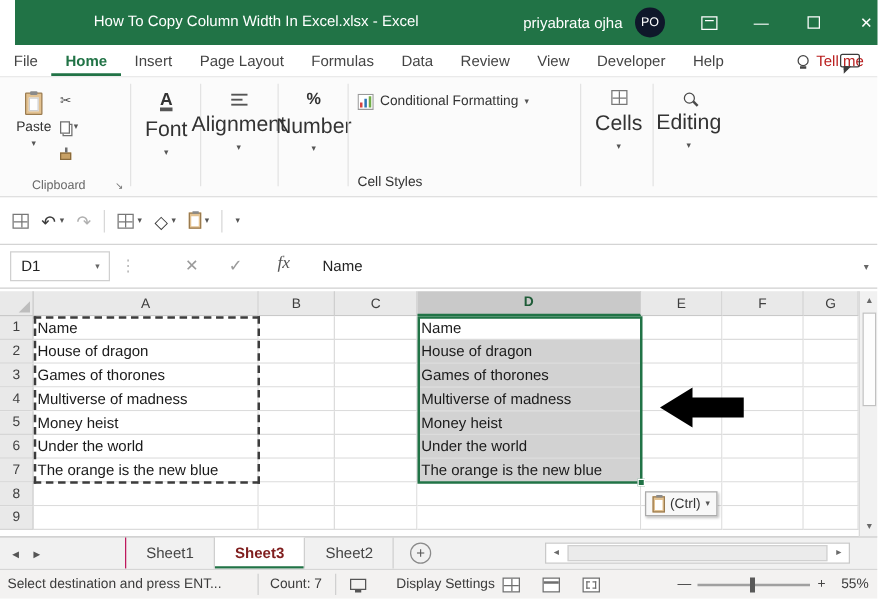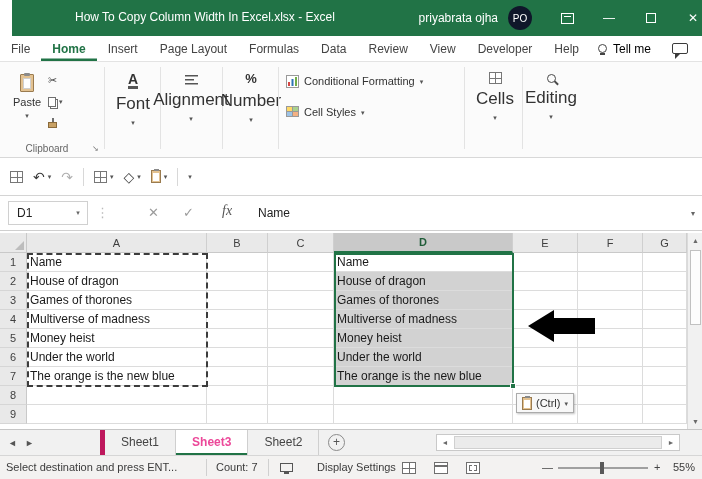--- a/index.html
+++ b/index.html
@@ -12,25 +12,25 @@
   #title { position:absolute; left:63px; top:10px; font-size:12px; color:#fff; white-space:nowrap; }
   #tb-right { position:absolute; right:0; top:0; height:36px; display:flex; align-items:center; }
   #user-name { font-size:12px; color:#fff; margin-right:10px; }
   #avatar { width:24px; height:24px; border-radius:50%; background:#0f172a; color:#fff; font-size:10px; display:flex; align-items:center; justify-content:center; margin-right:14px; }
   .tb-btn { width:42px; height:36px; display:flex; align-items:center; justify-content:center; color:#fff; font-size:12px; }
   .ribbon-opts { width:13px; height:11px; border:1px solid #fff; position:relative; }
   .ribbon-opts:before { content:""; position:absolute; left:2px; right:2px; top:2px; border-top:1px solid #fff; }
   .restore-box { width:10px; height:10px; border:1px solid #fff; }
 
   
-  #tabrow { position:absolute; top:36px; left:0; width:702px; height:26px; background:#fff; border-bottom:1px solid #e3e3e3; display:flex; align-items:stretch; }
+  #tabrow { position:absolute; top:36px; left:0; width:702px; height:26px; background:#fff; border-bottom:1px solid #e3e3e3; display:flex; align-items:stretch;gap:40px; }
   #ribbon-tabs { display:flex; }
   .rtab { padding:0 11px; line-height:26px; font-size:12px; color:#444; white-space:nowrap; }
   .rtab.active { color:#217346; font-weight:bold; box-shadow:inset 0 -2.5px 0 #217346; }
-  #tellme { display:flex; align-items:center; margin-left:8px; color:#000000; }
+  #tellme { display:flex; align-items:center; margin-left:8px; color:#b91c1c; }
   .bulb { width:9px; height:9px; border:1.2px solid #444; border-radius:50%; position:relative; display:inline-block; margin-right:6px; }
   .bulb:after { content:""; position:absolute; left:1px; right:1px; bottom:-3px; height:2px; background:#444; }
   #comment-btn { position:absolute; right:14px; top:7px; }
   .comment-ic { width:16px; height:11px; border:1.3px solid #3b3b3b; border-radius:2px; position:relative; display:block; }
   .comment-ic:after { content:""; position:absolute; left:2px; bottom:-6px; border:3px solid transparent; border-top-color:#3b3b3b; border-left-color:#3b3b3b; }
 
   
   #ribbon { position:absolute; top:62px; left:0; width:702px; height:96px; background:#fbfbfb; border-bottom:1px solid #d8d8d8; }
   .vsep { position:absolute; top:5px; bottom:8px; width:1px; background:#e3e3e3; }
   .grp-label { position:absolute; bottom:3px; font-size:10px; color:#666; text-align:center; }
@@ -108,22 +108,22 @@
   #vscroll { position:absolute; right:0; top:0; width:15px; height:196px; background:#f1f1f1; border-left:1px solid #dadada; z-index:9; }
   .vs-btn { position:absolute; left:0; width:15px; height:15px; color:#6a6a6a; font-size:7px; text-align:center; line-height:15px; }
   #vs-up { top:0; } #vs-down { bottom:0; }
   #vs-thumb { position:absolute; left:2px; top:17px; width:11px; height:75px; background:#fdfdfd; border:1px solid #c1c1c1; }
 
   
   #sheetbar { position:absolute; top:429px; left:0; width:702px; height:26px; background:#f1f1f1; border-top:1px solid #c6c6c6; font-size:12px; }
   #snav { position:absolute; left:8px; top:0; height:26px; display:flex; align-items:center; gap:8px; color:#555; font-size:9px; }
   #sheet-tabs { position:absolute; left:100px; top:0; height:25px; display:flex; }
   .stab { padding:0 16px; line-height:25px; color:#444; border-right:1px solid #cfcfcf; }
-  .stab:first-child { border-left:5px solid #be185d; }
-  .stab.active { background:#fff; color:#ec4899; font-weight:bold; box-shadow:inset 0 -2px 0 #217346; }
+  .stab:first-child { border-left:1px solid #be185d; }
+  .stab.active { background:#fff; color:#7f1d1d; font-weight:bold; box-shadow:inset 0 -2px 0 #217346; }
   #add-sheet { position:absolute; left:328px; top:4px; width:17px; height:17px; border-radius:50%; border:1px solid #8a8a8a; color:#555; text-align:center; line-height:15px; font-size:12px; }
   #hscroll { position:absolute; left:436px; top:4px; width:244px; height:17px; background:#fff; border:1px solid #c9c9c9; }
   .hs-btn { position:absolute; top:0; width:16px; height:15px; color:#6a6a6a; font-size:7px; text-align:center; line-height:15px; }
   #hs-left { left:0; } #hs-right { right:0; }
   #hs-thumb { position:absolute; left:17px; right:17px; top:1px; bottom:1px; background:#ebebeb; border:1px solid #d0d0d0; }
 
   
   #statusbar { position:absolute; top:455px; left:0; width:702px; height:24px; background:#f3f2f1; border-top:1px solid #d6d6d6; font-size:11px; color:#3b3b3b; }
   #sb-msg { position:absolute; left:6px; top:5px; white-space:nowrap; }
   .sb-sep { position:absolute; top:3px; width:1px; height:17px; background:#d0d0d0; }
@@ -234,21 +234,21 @@
     <div class="styles-row" style="top:10px;">
       <svg width="13" height="13" viewBox="0 0 13 13">
           <rect x="0.5" y="0.5" width="12" height="12" fill="#fff" stroke="#999"></rect>
           <rect x="2" y="7" width="2" height="4" fill="#d64541"></rect>
           <rect x="5.5" y="4" width="2" height="7" fill="#2e75b6"></rect>
           <rect x="9" y="2" width="2" height="9" fill="#70ad47"></rect>
         </svg>
       <span>Conditional Formatting</span>
       <span class="caret">▾</span>
     </div>
-    <div class="styles-row" style="top:41px;">
+    <div class="styles-row" style="top:73px;flex-direction:column;">
       <svg width="13" height="12" viewBox="0 0 13 12">
           <rect x="0.5" y="0.5" width="6" height="5" fill="#ffd966" stroke="#999"></rect>
           <rect x="6.5" y="0.5" width="6" height="5" fill="#a9d18e" stroke="#999"></rect>
           <rect x="0.5" y="5.5" width="6" height="5" fill="#9dc3e6" stroke="#999"></rect>
           <rect x="6.5" y="5.5" width="6" height="5" fill="#f4b183" stroke="#999"></rect>
         </svg>
       <span>Cell Styles</span>
       <span class="caret">▾</span>
     </div>
     <div class="vsep" style="left:464px;"></div>

